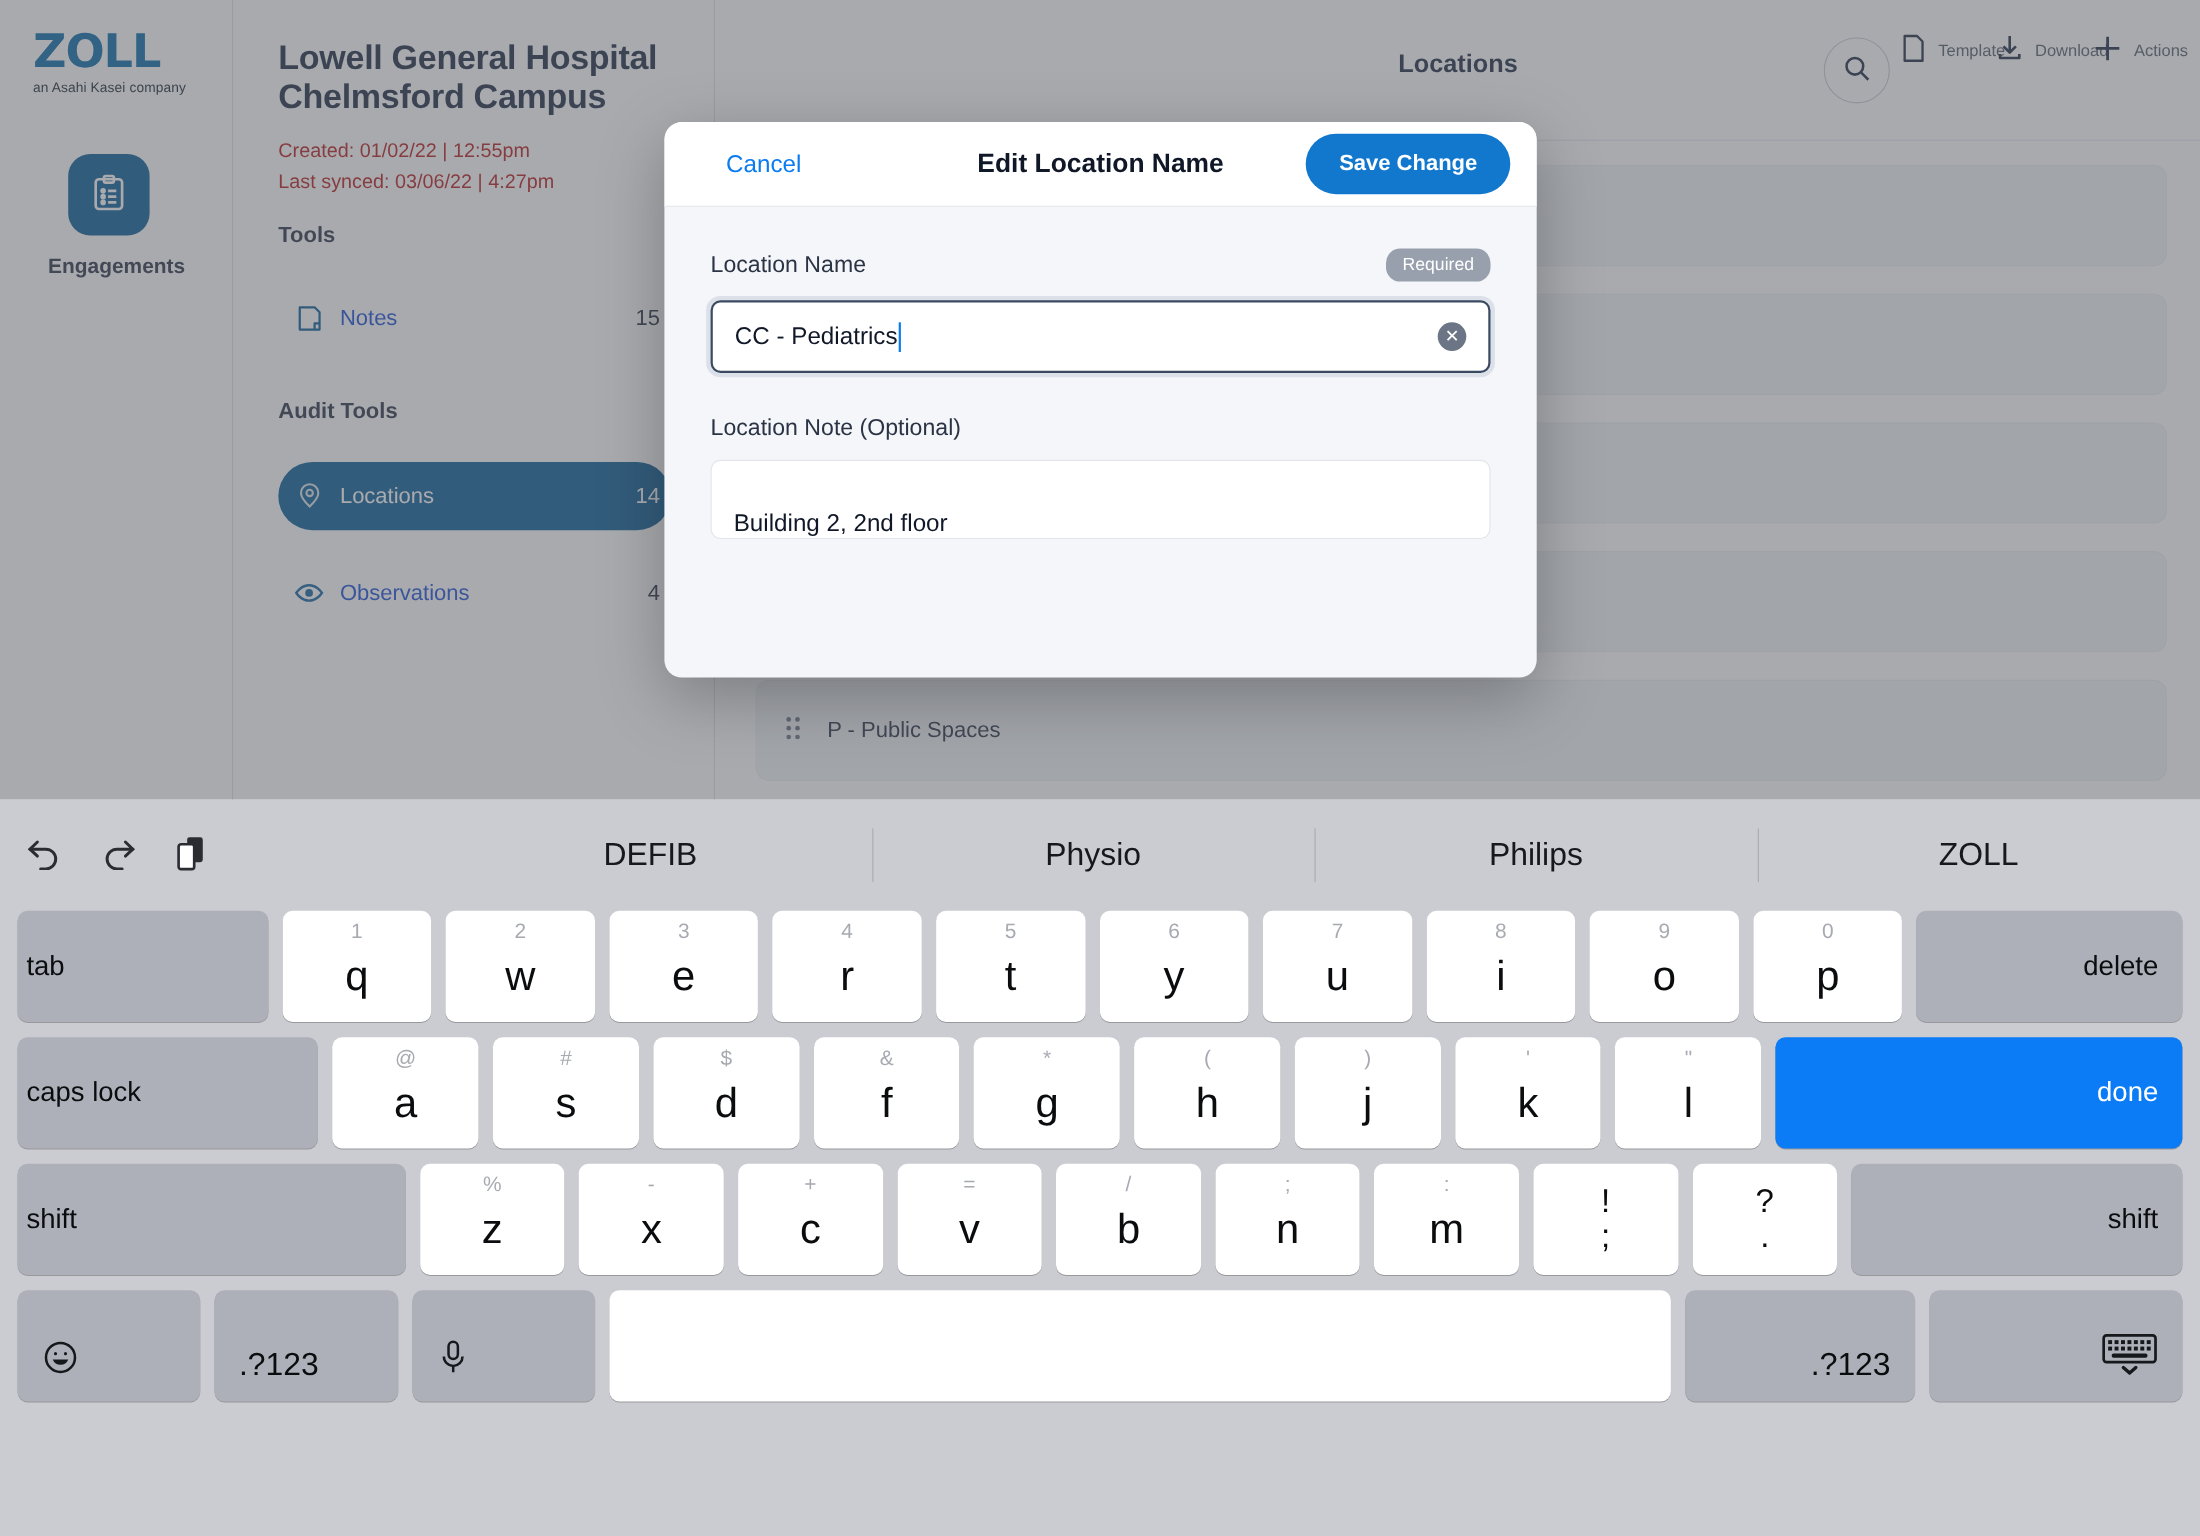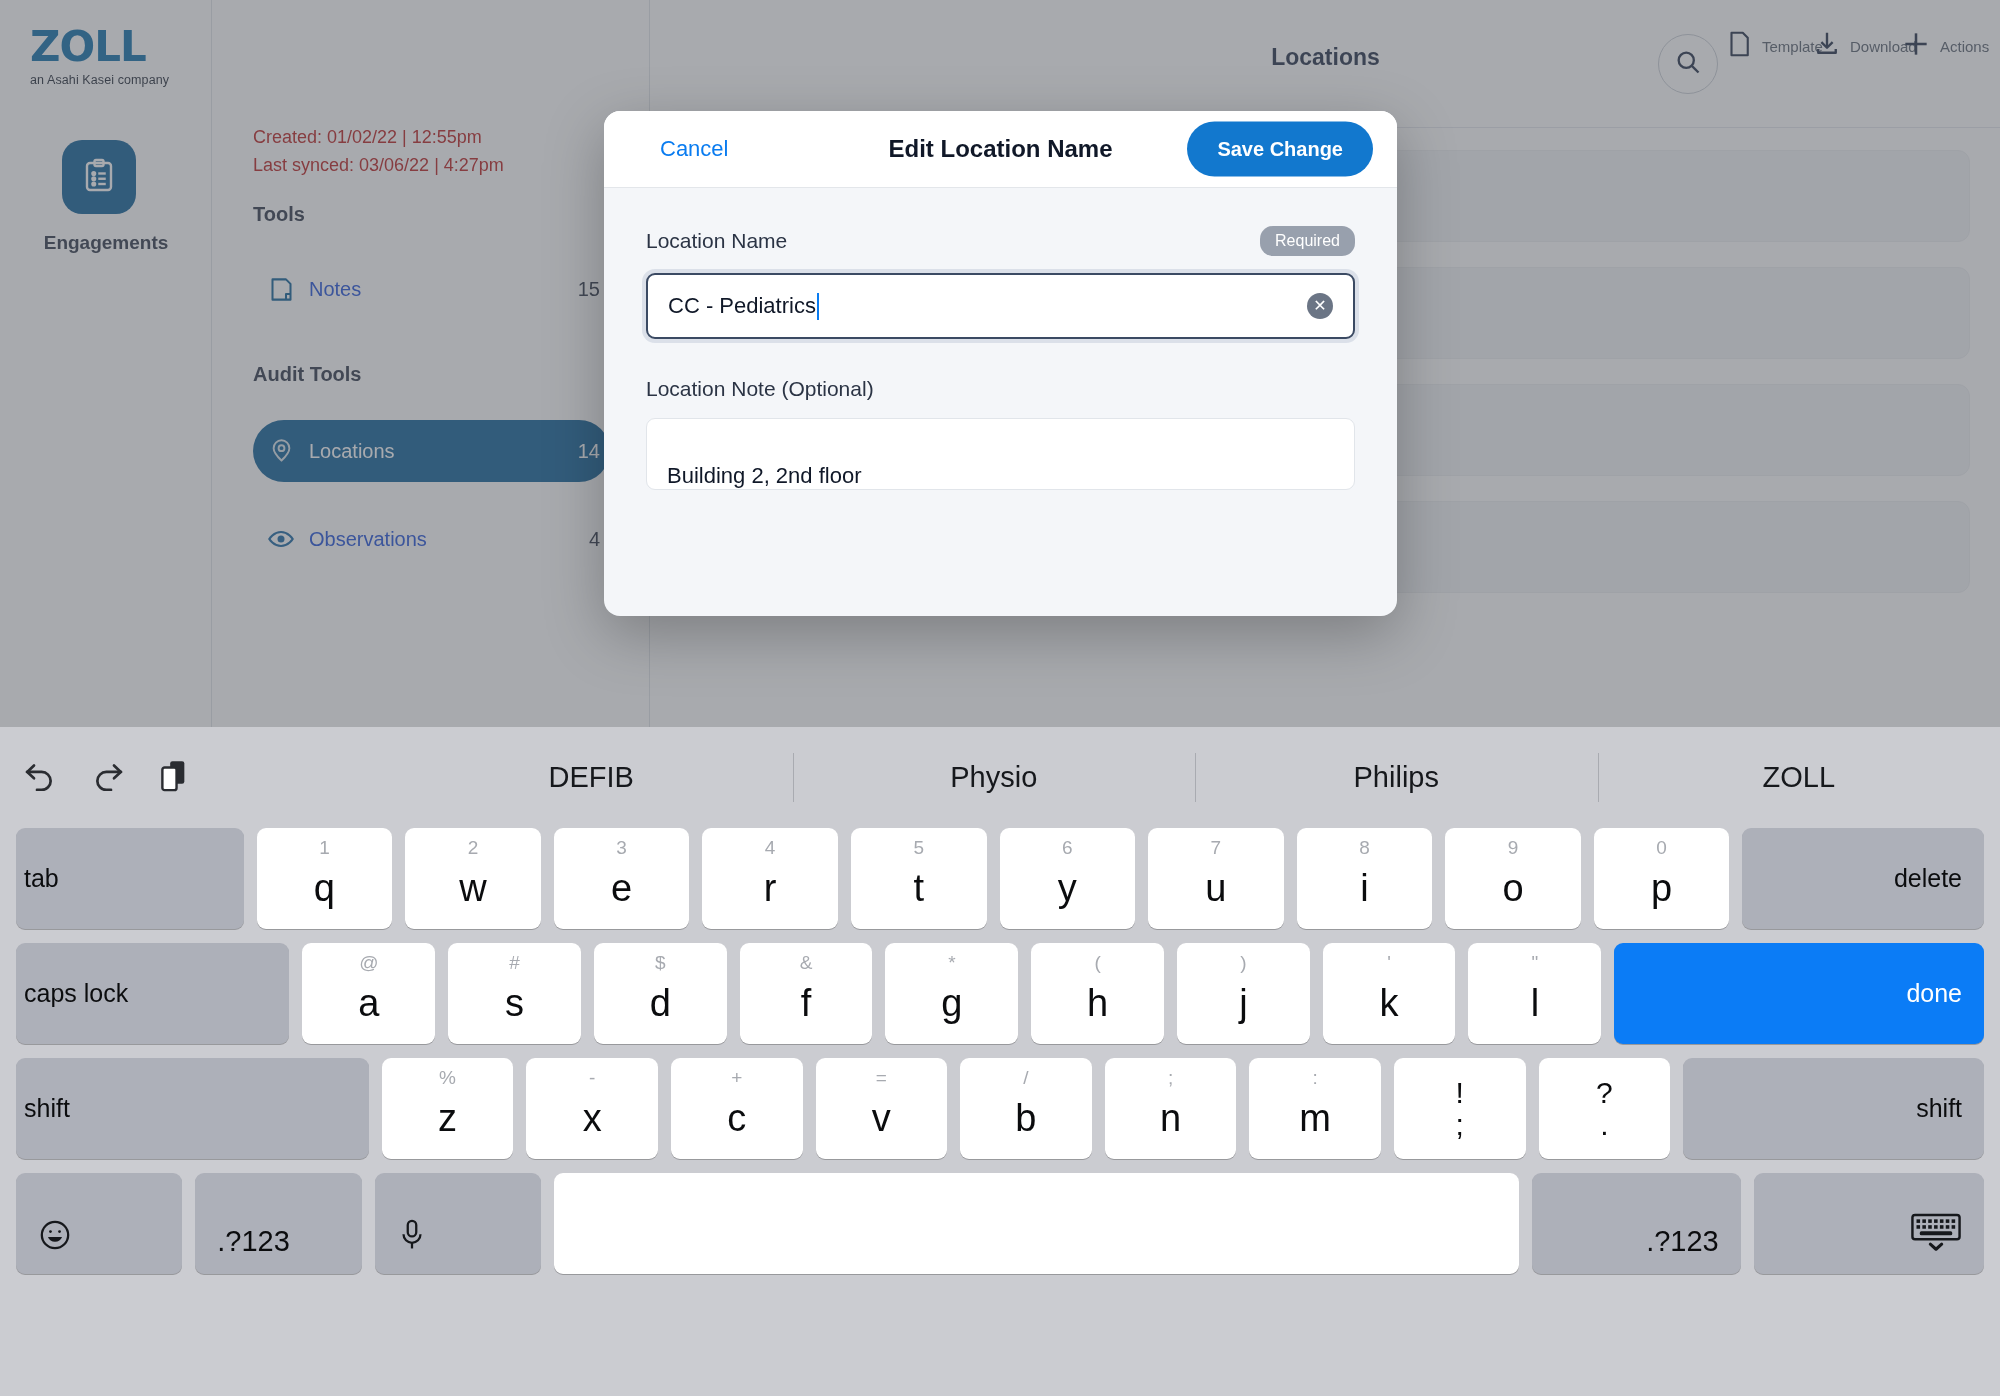--- a/index.html
+++ b/index.html
@@ -226,20 +226,21 @@
               <line x1="11.5" y1="11" x2="16.5" y2="11"></line>
               <line x1="11.5" y1="14.5" x2="16.5" y2="14.5"></line>
               <line x1="11.5" y1="18" x2="16.5" y2="18"></line>
             </svg>
           </span>
         </div>
         <div class="rail-label">Engagements</div>
       </div>
 
       <div class="tools-col">
+        <div class="eng-title">Lowell General Hospital Chelmsford Campus</div>
         <div class="eng-meta">
           <div>Created: 01/02/22 | 12:55pm</div>
           <div>Last synced: 03/06/22 | 4:27pm</div>
         </div>
 
         <div class="sec-head" style="top:203px">Tools</div>
         <div class="tool-row" style="top:258px">
           <span class="t-icon">
             <svg width="27" height="27" viewBox="0 0 24 24" fill="none" stroke="#0a5c94" stroke-width="1.8">
               <path d="M4 3h12l4 4v14H4z" stroke-linejoin="round"></path>
@@ -313,20 +314,33 @@
               <span class="h-lab">Actions</span>
             </div>
           </div>
         </div>
 
         <div class="loc-list">
           <div class="loc-card"></div>
           <div class="loc-card"></div>
           <div class="loc-card"></div>
           <div class="loc-card"></div>
+          <div class="loc-card">
+            <span class="grip">
+              <svg width="18" height="24" viewBox="0 0 12 18" fill="#6b7585">
+                <circle cx="3" cy="3" r="1.6"></circle>
+                  <circle cx="9" cy="3" r="1.6"></circle>
+                <circle cx="3" cy="9" r="1.6"></circle>
+                  <circle cx="9" cy="9" r="1.6"></circle>
+                <circle cx="3" cy="15" r="1.6"></circle>
+                  <circle cx="9" cy="15" r="1.6"></circle>
+              </svg>
+            </span>
+            <span class="loc-name">P - Public Spaces</span>
+          </div>
         </div>
       </div>
 
     </div>
     <div id="dim"></div>
   </div>
 
   <div class="modal">
     <div class="modal-bar">
       <span class="m-cancel">Cancel</span>

